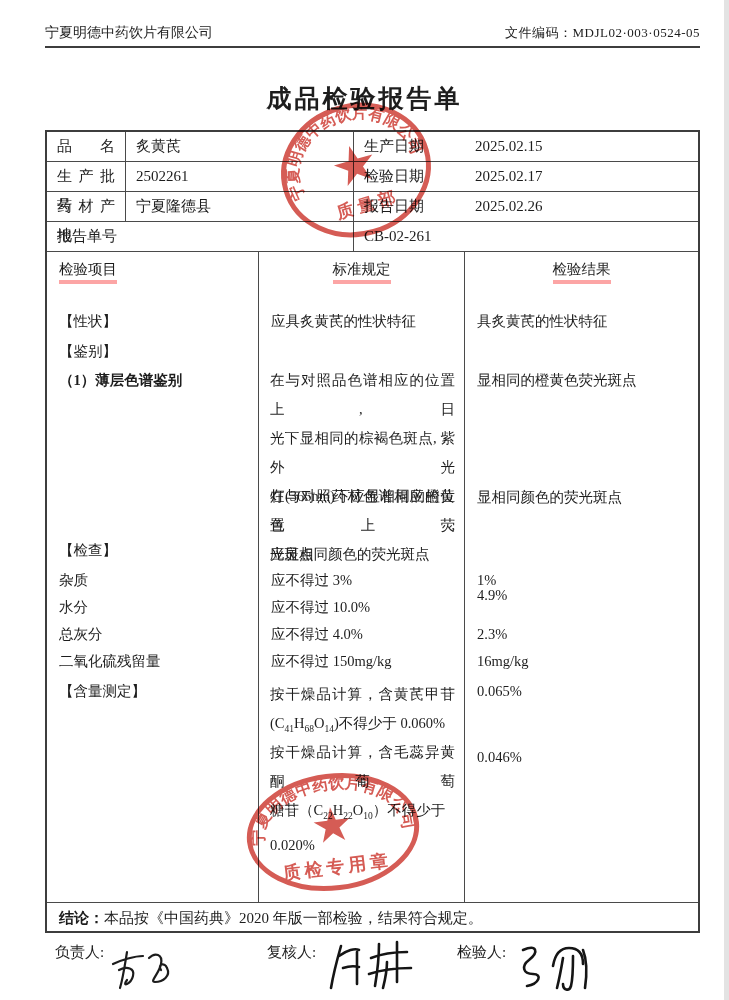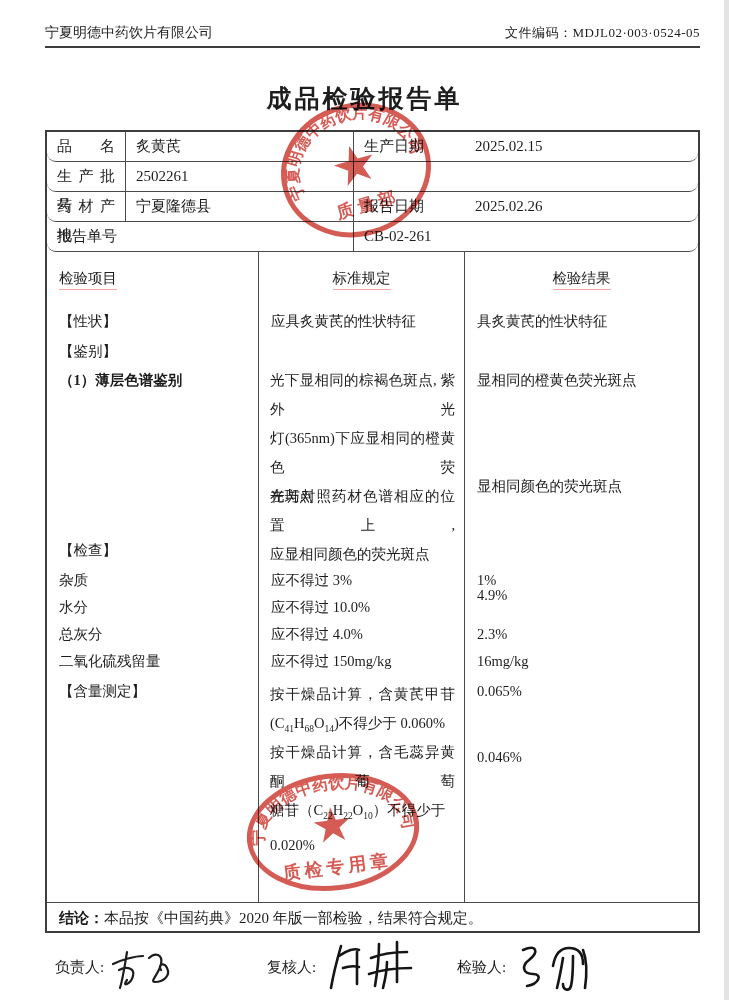--- a/index.html
+++ b/index.html
@@ -19,52 +19,52 @@
   .doc-code { font-size:13px; letter-spacing:0.5px; }
 
   .report-title { position:absolute; left:0; top:82px; width:729px; text-align:center;
     font-size:25px; font-weight:bold; letter-spacing:3px; }
 
   
   .sheet { position:absolute; left:45px; top:130px; width:655px; height:803px;
     border:2px solid #3d3d3d; }
 
   .info-row { position:relative; width:100%; height:30px; border-bottom:1px solid #4a4a4a;
-    display:flex; font-size:15px; line-height:29px;border-radius:9px; }
+    display:flex; font-size:15px; line-height:29px; }
   .ilabel { width:79px; padding:0 10px; border-right:1px solid #4a4a4a;
     text-align:justify; text-align-last:justify; }
   .ivalue { width:228px; padding:0 10px; border-right:1px solid #4a4a4a; }
   .iright { flex:1; display:flex; padding:0 10px;gap:15px; }
   .ilabel2 { width:96px; }
   .ilabel-wide { width:307px; padding:0 10px; border-right:1px solid #4a4a4a; }
   .ivalue-wide { flex:1; padding:0 10px; }
 
   
   .grid { position:relative; width:100%; height:650px; font-size:14.5px; }
   .col { position:absolute; top:0; height:100%; }
   .col1 { left:0;   width:211px; }
   .col2 { left:211px; width:206px; border-left:1px solid #4a4a4a; }
   .col3 { left:417px; width:234px; border-left:1px solid #4a4a4a; }
   .cell { position:absolute; left:12px; right:12px; line-height:22px; white-space:nowrap; }
   .wrapcell { position:absolute; left:11px; right:9px; line-height:29px; white-space:normal; }
   .jline { display:block; text-align:justify; text-align-last:justify; }
   .nline { display:block; }
   .colhead { position:absolute; top:8px; left:0; right:0; text-align:center; }
   .colhead.lft { text-align:left; padding-left:12px; }
-  .colhead span { display:inline-block; border-bottom:1px solid #fca5a5; padding-bottom:1px;margin-top:9px; }
+  .colhead span { display:inline-block; border-bottom:4px solid #fca5a5; padding-bottom:1px; }
   sub { vertical-align:sub; font-size:9.5px; }
 
   
   .conclusion { position:relative; width:100%; height:32px; border-top:1px solid #4a4a4a;
     font-size:15px; line-height:30px; padding:0 12px; }
   .conclusion b { font-weight:bold; }
 
   
   .sign-row { position:absolute; left:45px; top:938px; width:660px; height:60px; font-size:15px; }
-  .sig-label { position:absolute; top:20px;text-align:right; }
+  .sig-label { position:absolute; top:5px;text-align:right; }
   .sig-svg { position:absolute; }
 
   
   .stamp { position:absolute; opacity:0.88; mix-blend-mode:multiply; pointer-events:none; }
 </style>
 </head>
 <body>
 
 <div class="page">
   <div class="edge-shade"></div>
@@ -82,20 +82,24 @@
       <div class="ilabel">品名</div>
       <div class="ivalue">炙黄芪</div>
       <div class="iright">
         <div class="ilabel2">生产日期</div>
         <div>2025.02.15</div>
       </div>
     </div>
     <div class="info-row">
       <div class="ilabel">生产批号</div>
       <div class="ivalue">2502261</div>
+      <div class="iright">
+        <div class="ilabel2">检验日期</div>
+        <div>2025.02.17</div>
+      </div>
     </div>
     <div class="info-row">
       <div class="ilabel">药材产地</div>
       <div class="ivalue">宁夏隆德县</div>
       <div class="iright">
         <div class="ilabel2">报告日期</div>
         <div>2025.02.26</div>
       </div>
     </div>
     <div class="info-row">
@@ -115,20 +119,21 @@
         <div class="cell" style="top:344px;">水分</div>
         <div class="cell" style="top:371px;">总灰分</div>
         <div class="cell" style="top:398px;">二氧化硫残留量</div>
         <div class="cell" style="top:428px;">【含量测定】</div>
       </div>
 
       <div class="col col2">
         <div class="colhead"><span>标准规定</span></div>
         <div class="cell" style="top:58px;">应具炙黄芪的性状特征</div>
         <div class="wrapcell" style="top:114px;">
+          <span class="jline">在与对照品色谱相应的位置上, 日</span>
           <span class="jline">光下显相同的棕褐色斑点, 紫外光</span>
           <span class="jline">灯(365nm)下应显相同的橙黄色荧</span>
           <span class="nline">光斑点</span>
         </div>
         <div class="wrapcell" style="top:230px;">
           <span class="jline">在与对照药材色谱相应的位置上,</span>
           <span class="nline">应显相同颜色的荧光斑点</span>
         </div>
         <div class="cell" style="top:317px;">应不得过 3%</div>
         <div class="cell" style="top:344px;">应不得过 10.0%</div>
@@ -141,21 +146,21 @@
         <div class="wrapcell" style="top:486px;">
           <span class="jline">按干燥品计算，含毛蕊异黄酮葡萄</span>
           <span class="nline"><span>糖苷（C</span><sub>22</sub><span>H</span><sub>22</sub><span>O</span><sub>10</sub><span>）不得少于 0.020%</span></span>
         </div>
       </div>
 
       <div class="col col3">
         <div class="colhead"><span>检验结果</span></div>
         <div class="cell" style="top:58px;">具炙黄芪的性状特征</div>
         <div class="cell" style="top:117px;">显相同的橙黄色荧光斑点</div>
-        <div class="cell" style="top:223px;">显相同颜色的荧光斑点</div>
+        <div class="cell" style="top:234px;">显相同颜色的荧光斑点</div>
         <div class="cell" style="top:317px;">1%</div>
         <div class="cell" style="top:332px;">4.9%</div>
         <div class="cell" style="top:371px;">2.3%</div>
         <div class="cell" style="top:398px;">16mg/kg</div>
         <div class="cell" style="top:428px;">0.065%</div>
         <div class="cell" style="top:494px;">0.046%</div>
       </div>
     </div>
 
     <div class="conclusion">

